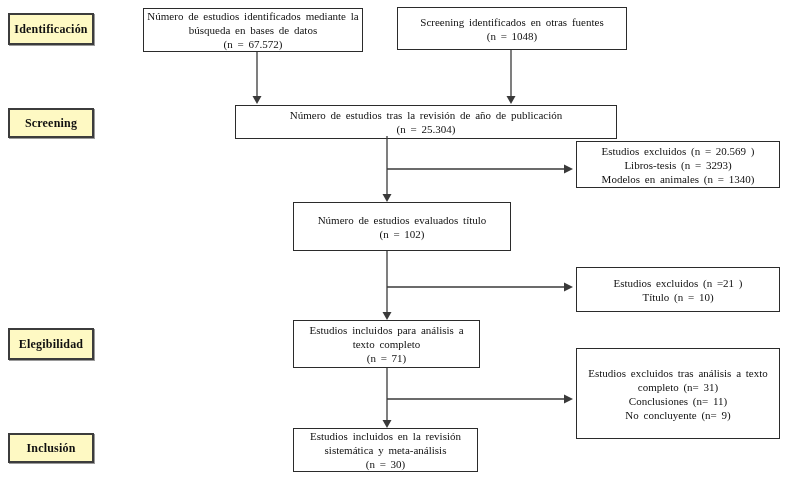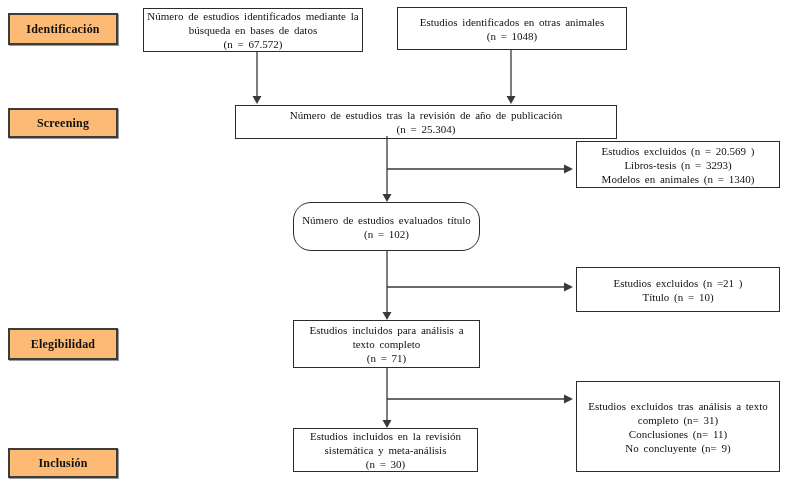--- a/index.html
+++ b/index.html
@@ -9,22 +9,22 @@
     width: 787px;
     height: 485px;
     background: #ffffff;
     font-family: "Liberation Serif", "DejaVu Serif", serif;
     color: #111111;
     overflow: hidden;
   }
   .stage-box {
     position: absolute;
     left: 8px;
-    width: 110px;
-    background: #fdba74;
+    width: 86px;
+    background: #fef9c3;
     border: 2px solid #3c3c3c;
     box-shadow: 1px 1px 0 #9a9a9a;
     display: flex;
     align-items: center;
     justify-content: center;
   }
   .stage-box .stage-label {
     font-weight: bold;
     font-size: 12px;
     letter-spacing: 0.2px;
@@ -60,63 +60,63 @@
 
   <div class="stage-box" style="top:13px;height:32px;">
     <span class="stage-label">Identificación</span>
   </div>
   <div class="stage-box" style="top:108px;height:30px;">
     <span class="stage-label">Screening</span>
   </div>
   <div class="stage-box" style="top:328px;height:32px;">
     <span class="stage-label">Elegibilidad</span>
   </div>
-  <div class="stage-box" style="top:448px;height:30px;">
+  <div class="stage-box" style="top:433px;height:30px;">
     <span class="stage-label">Inclusión</span>
   </div>
 
   <div class="fbox" style="left:143px;top:8px;width:220px;height:44px;">
     <div class="bl">Número de estudios identificados mediante la</div>
     <div class="bl">búsqueda en bases de datos</div>
     <div class="bl">(n = 67.572)</div>
   </div>
 
   <div class="fbox" style="left:397px;top:7px;width:230px;height:43px;">
-    <div class="bl">Estudios identificados en otras animales</div>
+    <div class="bl">Screening identificados en otras fuentes</div>
     <div class="bl">(n = 1048)</div>
   </div>
 
   <div class="fbox" style="left:195px;top:105px;width:382px;height:31px;margin-left:40px;">
     <div class="bl">Número de estudios tras la revisión de año de publicación</div>
     <div class="bl">(n = 25.304)</div>
   </div>
 
   <div class="fbox" style="left:576px;top:141px;width:204px;height:47px;">
     <div class="bl">Estudios excluidos (n = 20.569 )</div>
     <div class="bl">Libros-tesis (n = 3293)</div>
     <div class="bl">Modelos en animales (n = 1340)</div>
   </div>
 
-  <div class="fbox" style="left:293px;top:202px;width:187px;height:49px;border-radius:18px;">
+  <div class="fbox" style="left:293px;top:202px;width:218px;height:49px;">
     <div class="bl">Número de estudios evaluados título</div>
     <div class="bl">(n = 102)</div>
   </div>
 
   <div class="fbox" style="left:576px;top:267px;width:204px;height:45px;">
     <div class="bl">Estudios excluidos (n =21 )</div>
     <div class="bl">Título (n = 10)</div>
   </div>
 
   <div class="fbox" style="left:293px;top:320px;width:187px;height:48px;">
     <div class="bl">Estudios incluidos para análisis a</div>
     <div class="bl">texto completo</div>
     <div class="bl">(n = 71)</div>
   </div>
 
-  <div class="fbox" style="left:576px;top:381px;width:204px;height:91px;">
+  <div class="fbox" style="left:576px;top:348px;width:204px;height:91px;">
     <div class="bl">Estudios excluidos tras análisis a texto</div>
     <div class="bl">completo (n= 31)</div>
     <div class="bl">Conclusiones (n= 11)</div>
     <div class="bl">No concluyente (n= 9)</div>
   </div>
 
   <div class="fbox" style="left:293px;top:428px;width:185px;height:44px;">
     <div class="bl">Estudios incluidos en la revisión</div>
     <div class="bl">sistemática y meta-análisis</div>
     <div class="bl">(n = 30)</div>

